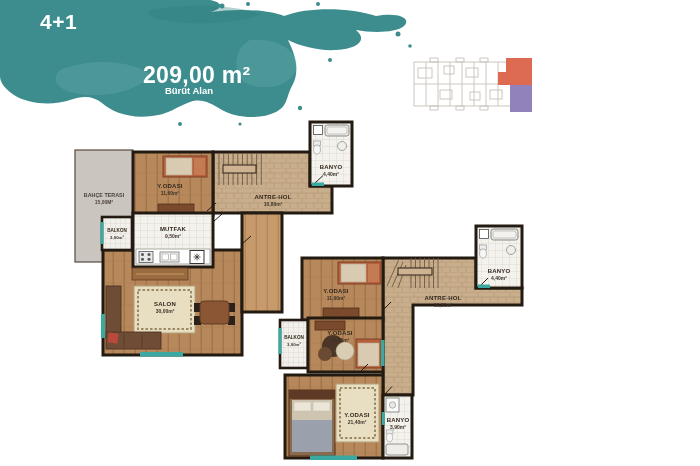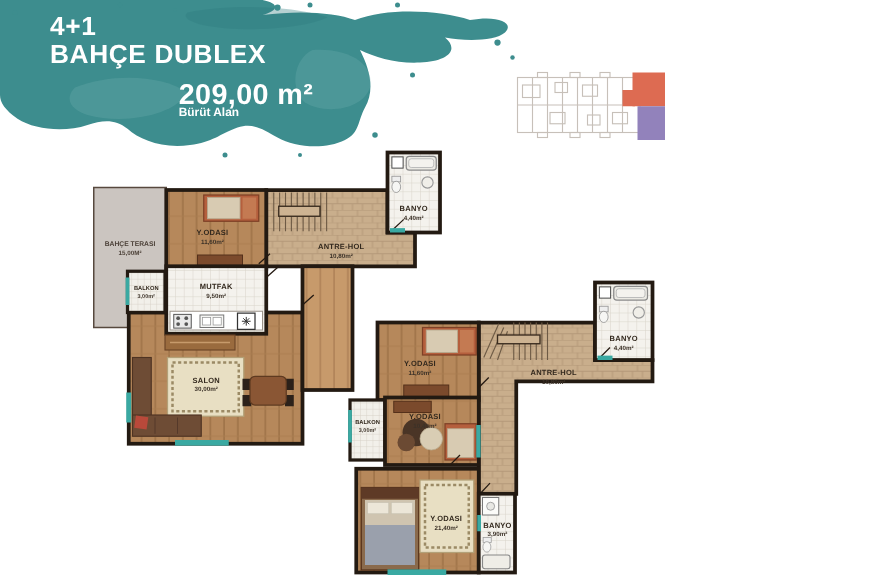--- a/index.html
+++ b/index.html
@@ -4,21 +4,21 @@
 <style>
   html,body{margin:0;padding:0;background:#ffffff;}
   .stage{position:relative;width:638px;height:466px;background:#ffffff;overflow:hidden;
          font-family:"Liberation Sans",sans-serif;}
   .abs{position:absolute;}
   
   .ht{position:absolute;color:#ffffff;font-weight:bold;line-height:1;}
   .t1{left:40px;top:11px;font-size:21px;letter-spacing:0.5px;}
   .t2{left:40px;top:33px;font-size:21px;letter-spacing:0.5px;}
   .t3{left:143px;top:64px;font-size:23px;letter-spacing:0.3px;}
-  .t4{left:143px;top:86px;width:92px;text-align:left;font-size:9.5px;}
+  .t4{left:143px;top:86px;width:92px;text-align:center;font-size:9.5px;}
   
   text{font-family:"Liberation Sans",sans-serif;}
   .rl{font-size:6px;font-weight:bold;fill:#33291e;text-anchor:middle;letter-spacing:.2px;}
   .ra{font-size:5px;font-weight:bold;fill:#3c3228;text-anchor:middle;}
   .rls{font-size:4.6px;font-weight:bold;fill:#33291e;text-anchor:middle;}
   .ras{font-size:4.4px;font-weight:bold;fill:#3c3228;text-anchor:middle;}
   .tl{font-size:5.4px;font-weight:bold;fill:#4c4138;text-anchor:middle;}
   .ta{font-size:5px;font-weight:bold;fill:#4c4138;text-anchor:middle;}
   .door{stroke:#241a12;stroke-width:1;}
 </style>
@@ -46,21 +46,20 @@
       <circle cx="180" cy="124" r="2"></circle>
         <circle cx="140" cy="8" r="1.5"></circle>
         <circle cx="96" cy="4" r="1.8"></circle>
       <circle cx="12" cy="10" r="2"></circle>
         <circle cx="330" cy="60" r="2"></circle>
         <circle cx="240" cy="124" r="1.6"></circle>
     </g>
   </svg>
 
   <div class="ht t1">4+1</div>
-  <div class="ht t2">BAHÇE DUBLEX</div>
   <div class="ht t3">209,00 m²</div>
   <div class="ht t4">Bürüt Alan</div>
 
   <svg class="abs" style="left:410px;top:52px" width="130" height="66" viewBox="0 0 130 66">
     <g stroke="#c7c0b9" fill="none" stroke-width="0.9">
       <rect x="4" y="10" width="98" height="44"></rect>
       <line x1="16" y1="10" x2="16" y2="54"></line>
         <line x1="28" y1="10" x2="28" y2="54"></line>
       <line x1="40" y1="10" x2="40" y2="54"></line>
         <line x1="52" y1="10" x2="52" y2="54"></line>

